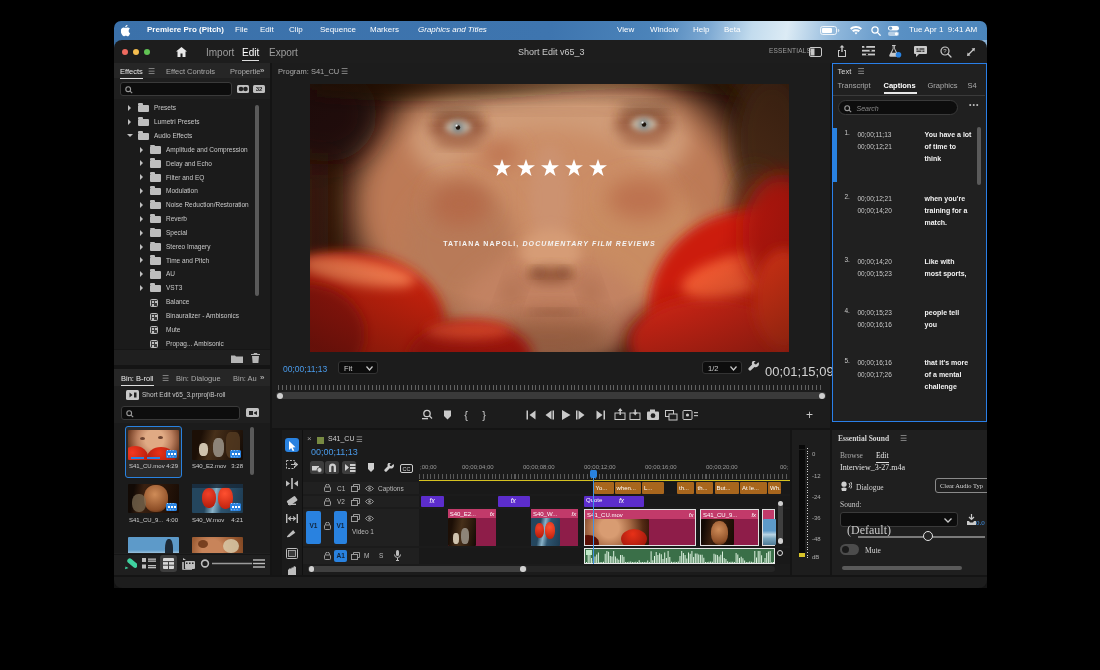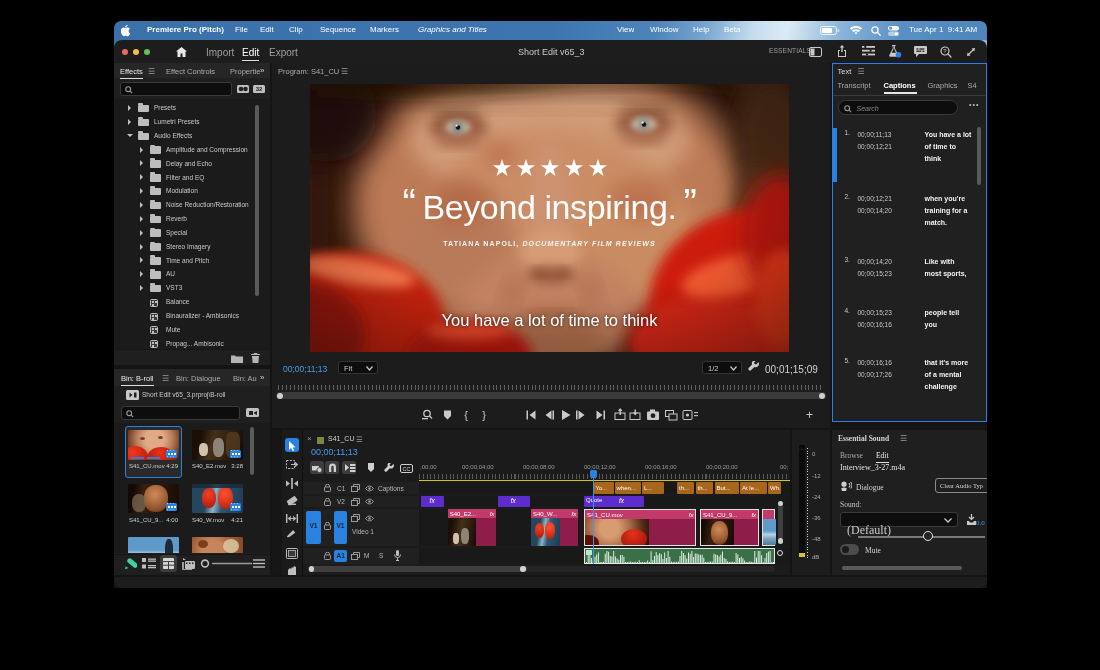--- a/index.html
+++ b/index.html
@@ -536,40 +536,38 @@
       
       <svg class="abs" style="left:183px; top:75px;" width="114" height="18" viewBox="0 0 114 18">
         <g fill="#fff">
             <path id="st" d="M9 0l2.1 6.2 6.9.1-5.5 4 2 6.7L9 13 3.5 17l2-6.7-5.5-4 6.9-.1z"></path>
             <use href="#st" x="24"></use>
             <use href="#st" x="48"></use>
             <use href="#st" x="72"></use>
             <use href="#st" x="96"></use>
           </g>
       </svg>
-      <div class="abs" style="left:0; top:97px; width:479px; text-align:center; color:#fff; font-size:34px; letter-spacing:-.4px; white-space:nowrap;"><span style="font-size:40px; vertical-align:2px; margin-right:7px;">“</span>Beyond inspiring.<span style="font-size:40px; vertical-align:2px; margin-left:7px;">”</span></div>
       <div class="abs" style="left:0; top:156px; width:479px; text-align:center; color:#f4f4f4; font-size:7px; font-weight:bold; letter-spacing:1.1px; white-space:nowrap;">TATIANA NAPOLI, <i>DOCUMENTARY FILM REVIEWS</i></div>
-      <div class="abs" style="left:0; top:227px; width:479px; text-align:center; color:#fff; font-size:16.5px; text-shadow:0 0 4px rgba(0,0,0,.7);">You have a lot of time to think</div>
     </div>
 
     <span class="abs" style="left:11px; top:301px; color:#4a9bea; font-size:8.5px;">00;00;11;13</span>
     <div class="abs" style="left:66px; top:298px; width:40px; height:13px; background:#0d0d0d; border:1px solid #333; border-radius:3px;"></div>
     <span class="abs" style="left:72px; top:301px; color:#c9c9c9; font-size:7.5px;">Fit</span>
     <svg class="abs" style="left:94px;top:303px;" width="7" height="5" viewBox="0 0 7 5">
         <path d="M0.5 0.5 3.5 4 6.5 0.5" fill="none" stroke="#c9c9c9" stroke-width="1.2"></path>
       </svg>
     <div class="abs" style="left:430px; top:298px; width:40px; height:13px; background:#0d0d0d; border:1px solid #333; border-radius:3px;"></div>
     <span class="abs" style="left:436px; top:301px; color:#c9c9c9; font-size:7.5px;">1/2</span>
     <svg class="abs" style="left:458px;top:303px;" width="7" height="5" viewBox="0 0 7 5">
         <path d="M0.5 0.5 3.5 4 6.5 0.5" fill="none" stroke="#c9c9c9" stroke-width="1.2"></path>
       </svg>
     <svg class="abs" style="left:476px;top:298px;" width="11" height="11" viewBox="0 0 11 11">
         <path d="M10.3 1.2 8 3.5l-1.5-.4L6.1 1.6 8.4-.7a3.3 3.3 0 0 0-4.3 4.3L.9 6.8a1.6 1.6 0 0 0 2.3 2.3l3.2-3.2a3.3 3.3 0 0 0 4.3-4.3z" fill="#c9c9c9"></path>
       </svg>
-    <span class="abs" style="left:493px; top:301px; color:#d2d2d2; font-size:10px;">00;01;15;09</span>
+    <span class="abs" style="left:493px; top:301px; color:#d2d2d2; font-size:13px;">00;01;15;09</span>
 
     <div class="abs" style="left:6px; top:322px; width:546px; height:5px; background:repeating-linear-gradient(90deg,#626262 0 1px,transparent 1px 3.9px);"></div>
 
     <div class="abs" style="left:4px; top:329px; width:550px; height:7px; background:#3a3a3a; border-radius:3.5px;"></div>
     <div class="abs" style="left:5px; top:329.5px; width:6px; height:6px; background:#cfcfcf; border-radius:50%;"></div>
     <div class="abs" style="left:547px; top:329.5px; width:6px; height:6px; background:#cfcfcf; border-radius:50%;"></div>
 
     <svg class="abs" style="left:140px; top:344px;" width="290" height="16" viewBox="0 0 290 16">
       <g fill="#c9c9c9" stroke="none">
         <g>

